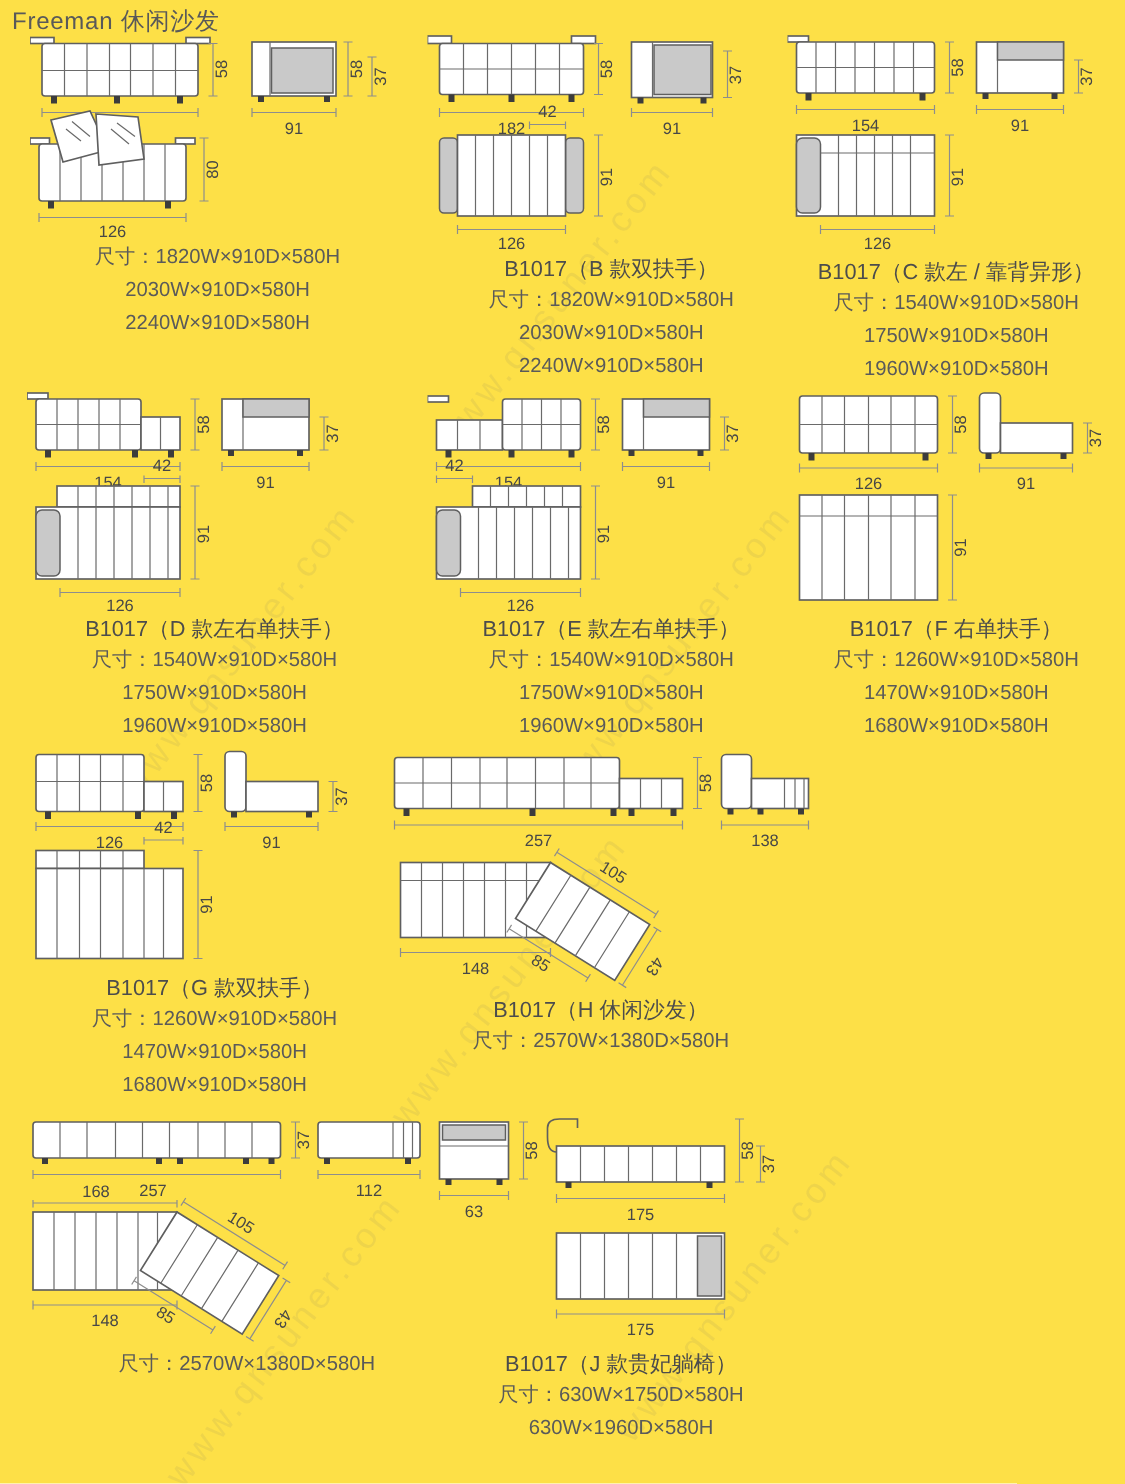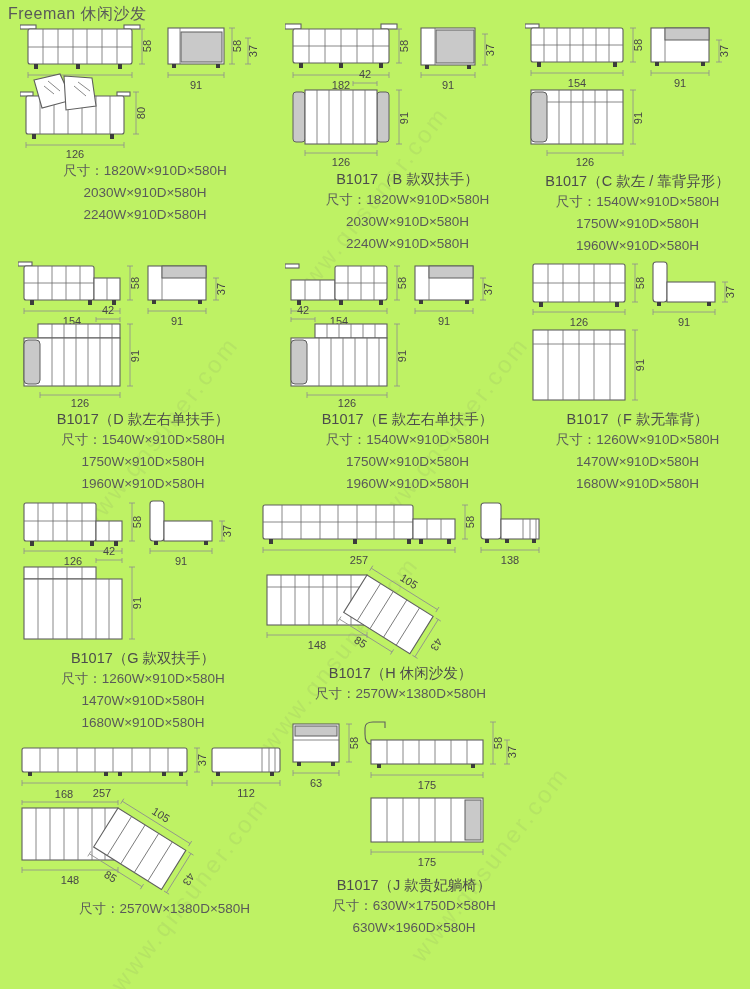--- a/index.html
+++ b/index.html
@@ -1,16 +1,16 @@
 <!DOCTYPE html>
 <html><head>
 <meta charset="utf-8">
 <style>
   html,body{margin:0;padding:0;background:#ffffff;}
-  #page{position:relative;width:750px;height:989px;background:#bef264;overflow:hidden;
+  #page{position:relative;width:750px;height:989px;background:#fde047;overflow:hidden;
         font-family:"Liberation Sans",sans-serif;color:#555;}
   #page-title{position:absolute;left:8px;top:4px;font-size:16px;color:#595959;letter-spacing:.5px;}
   .wm{position:absolute;font-size:24px;color:rgba(110,110,110,0.10);letter-spacing:3px;
       transform:rotate(-52deg);white-space:nowrap;pointer-events:none;}
   .section{position:absolute;}
   .section svg{display:block;}
   .label{font-size:14.5px;color:#4c4c4c;text-align:center;margin-top:2px;white-space:nowrap;}
   .sizes{text-align:center;}
   .sizes div{font-size:13.5px;color:#5a5a5a;line-height:22px;white-space:nowrap;}
   
@@ -296,21 +296,21 @@
         <path class="dimline" d="M197 24h6 M200 24v20 M197 44h6"></path>
         <text class="dim" transform="rotate(-90 209 34)" x="209" y="34" text-anchor="middle">37</text>
       </g>
       <g>
         <rect class="fur" x="8" y="72" width="92" height="70"></rect>
         <path class="stripe" d="M8 86h92 M23 72v70 M38 72v70 M54 72v70 M69 72v70 M85 72v70"></path>
         <path class="dimline" d="M107 72h6 M110 72v70 M107 142h6"></path>
         <text class="dim" transform="rotate(-90 119 107)" x="119" y="107" text-anchor="middle">91</text>
       </g>
     </svg>
-    <div class="label">B1017（F 款无靠背）</div>
+    <div class="label">B1017（F 右单扶手）</div>
     <div class="sizes">
       <div>尺寸：1260W×910D×580H</div>
       <div>1470W×910D×580H</div>
       <div>1680W×910D×580H</div>
     </div>
   </div>
 
   <div class="section" style="left:18px;top:497px;width:250px">
     <svg width="250" height="150" viewBox="0 0 250 150">
       <g>
@@ -445,21 +445,21 @@
         </g>
         <path class="dimline" d="M10 129v6 M10 132h96 M106 129v6"></path>
         <text class="dim" x="58" y="146" text-anchor="middle">148</text>
       </g>
     </svg>
     <div class="sizes">
       <div>尺寸：2570W×1380D×580H</div>
     </div>
   </div>
 
-  <div class="section" style="left:283px;top:714px;width:262px">
+  <div class="section" style="left:283px;top:738px;width:262px">
     <svg width="262" height="160" viewBox="0 0 262 160">
       <g>
         <rect class="fur" x="10" y="10" width="46" height="38"></rect>
         <rect class="fill-g" x="12" y="12" width="42" height="10"></rect>
         <line class="stripe" x1="10" y1="26" x2="56" y2="26"></line>
         <rect class="foot" x="14" y="48" width="4" height="4"></rect>
           <rect class="foot" x="48" y="48" width="4" height="4"></rect>
         <path class="dimline" d="M10 56v6 M10 59h46 M56 56v6"></path>
         <text class="dim" x="33" y="73" text-anchor="middle">63</text>
         <path class="dimline" d="M63 10h6 M66 10v38 M63 48h6"></path>

